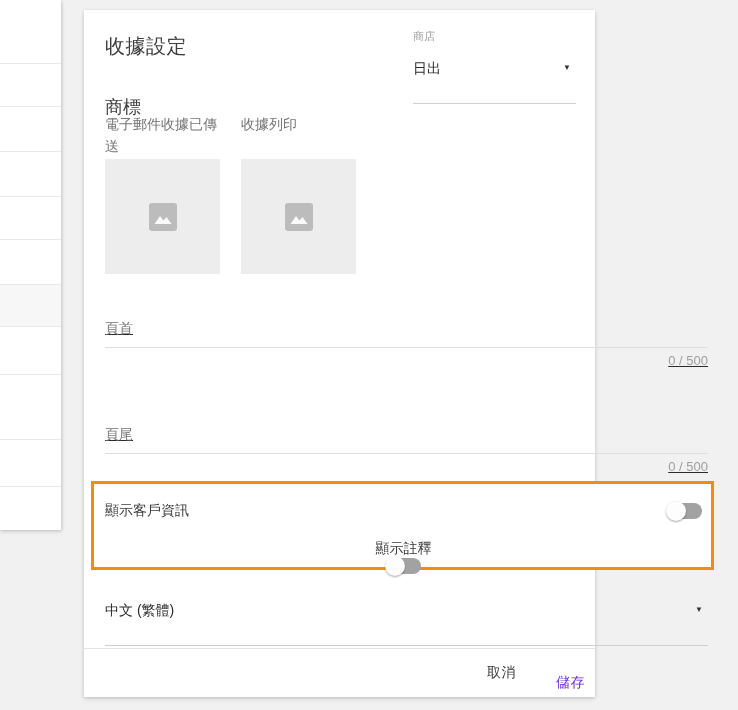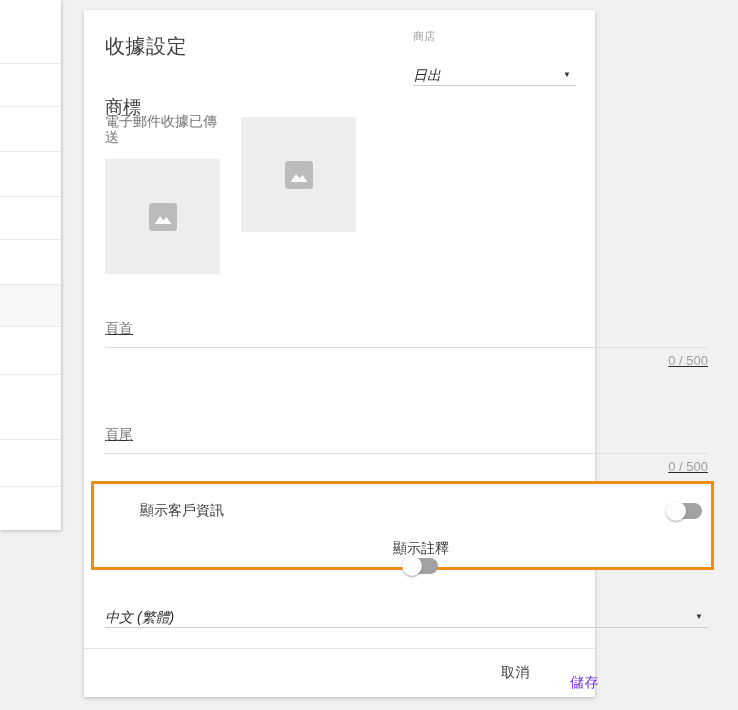--- a/index.html
+++ b/index.html
@@ -30,40 +30,40 @@
   }
 
   .page-title {
     position:absolute; left:21px; top:23px;
     font-size:20px; font-weight:400; color:#3d3d3d; letter-spacing:.5px;
   }
 
   .select-field { position:absolute; cursor:pointer; }
   .select-field .small-label { font-size:11px; color:#9e9e9e; letter-spacing:.3px; }
   .select-field .select-value {
-    position:relative; margin-top:23px; padding-bottom:0;
-    font-size:14px; color:#2b2b2b; border-bottom:1px solid #cfcfcf;font-style:italic;
+    position:relative; margin-top:16px; padding-bottom:25px;
+    font-size:14px; color:#2b2b2b; border-bottom:1px solid #cfcfcf;
   }
   .select-field .arrow {
     position:absolute; right:5px; top:3px;
     font-size:8px; color:#333;
   }
   .store-select { right:19px; top:19px; width:163px; }
   .lang-select  { left:21px;  top:576px; width:603px; }
 
   .section-label {
     position:absolute; left:21px; top:85px;
     font-size:18px; color:#3f3f3f; font-weight:500;
   }
 
   .upload-col { position:absolute; top:103px; width:115px; }
   .upload-col.col-0 { left:21px; }
   .upload-col.col-1 { left:157px; }
   .upload-label {
-    font-size:14px; line-height:16px; color:#757575; height:42px;
+    font-size:14px; line-height:22px; color:#757575; height:42px;
   }
   .upload-box {
     margin-top:4px; width:115px; height:115px; background:#ededed;
     display:flex; align-items:center; justify-content:center; cursor:pointer;
   }
 
   .line-field { position:absolute; left:21px; width:603px;text-decoration:underline; }
   .line-field .field-label { font-size:14px; color:#757575; }
   .line-field input {
     display:block; width:100%; border:none; outline:none;
@@ -75,21 +75,21 @@
   }
   .field-header { top:310px; }
   .field-footer { top:416px; }
 
   .highlight-box {
     position:absolute; left:7px; top:471px; width:623px; height:89px;
     border:3px solid #ef8c14; background:#fff;
   }
   .toggle-row {
     position:absolute; left:11px; right:9px; height:28px;
-    display:flex; align-items:center; justify-content:space-between;margin-left:35px;
+    display:flex; align-items:center; justify-content:space-between;
   }
   .toggle-row.row-0 { top:13px; }
   .toggle-row.row-1 { top:56px;flex-direction:column; }
   .toggle-label { font-size:14px; color:#383838; }
   .toggle {
     position:relative; width:34px; height:16px; cursor:pointer;
   }
   .toggle .track {
     position:absolute; left:0; top:0; width:34px; height:16px;
     background:#a2a2a2; border-radius:8px;
@@ -97,21 +97,21 @@
   .toggle .knob {
     position:absolute; left:-2px; top:-2px; width:20px; height:20px;
     background:#fdfdfd; border-radius:50%;
     box-shadow:0 1px 2px rgba(0,0,0,.35);
   }
 
   .footer-divider {
     position:absolute; left:0; top:638px; width:100%; height:1px; background:#e3e3e3;
   }
   .footer-actions {
-    position:absolute; left:14px; top:638px; width:100%; height:49px;
+    position:absolute; left:0; top:638px; width:100%; height:49px;
     display:flex; align-items:center; justify-content:flex-end;
     gap:36px; padding-right:8px;
   }
   .btn {
     background:none; border:none; font-size:14px; cursor:pointer;
     font-family:inherit; letter-spacing:.5px; padding:4px 2px;
   }
   .btn.cancel { color:#383838; }
   .btn.save { color:#6d28d9;margin-top:20px; }
 </style>
@@ -150,20 +150,21 @@
     <div class="upload-label">電子郵件收據已傳送</div>
     <div class="upload-box">
       <svg width="28" height="28" viewBox="0 0 28 28">
         <rect x="0" y="0" width="28" height="28" rx="3" fill="#bcbcbc"></rect>
         <path d="M5.5 21 L11 13 L14.5 17.5 L17.5 14 L22.5 21 Z" fill="#fafafa"></path>
       </svg>
     </div>
   </div>
 
   <div class="upload-col col-1">
+    <div class="upload-label">收據列印</div>
     <div class="upload-box">
       <svg width="28" height="28" viewBox="0 0 28 28">
         <rect x="0" y="0" width="28" height="28" rx="3" fill="#bcbcbc"></rect>
         <path d="M5.5 21 L11 13 L14.5 17.5 L17.5 14 L22.5 21 Z" fill="#fafafa"></path>
       </svg>
     </div>
   </div>
 
   <div class="line-field field-header">
     <div class="field-label">頁首</div>

